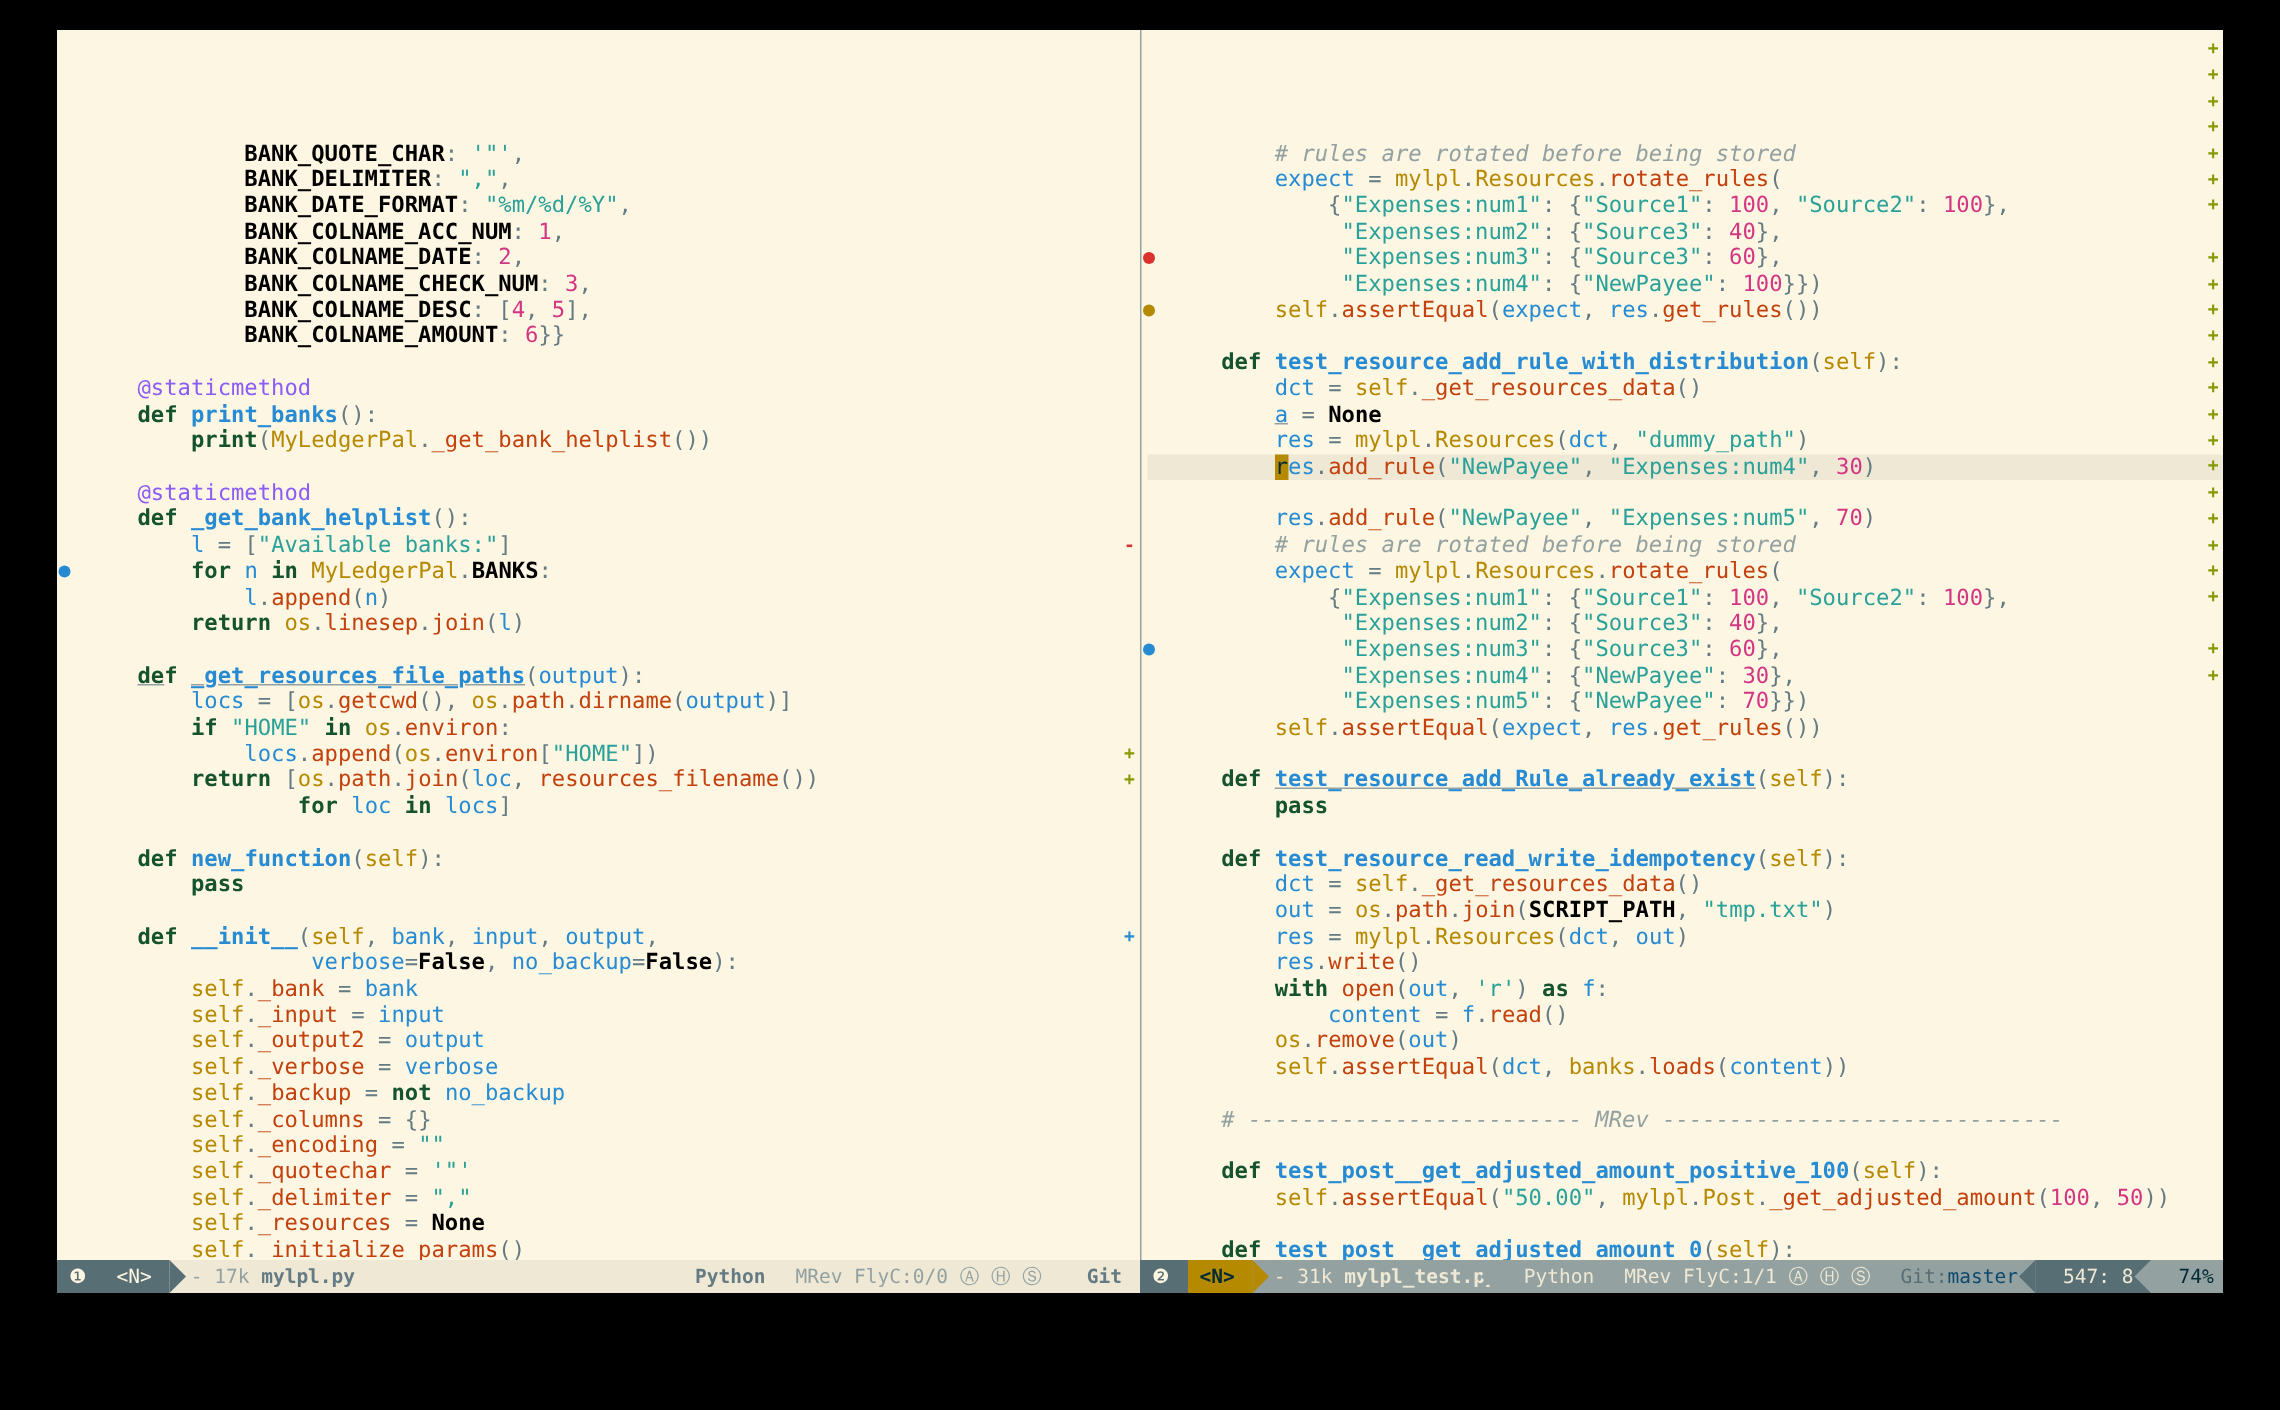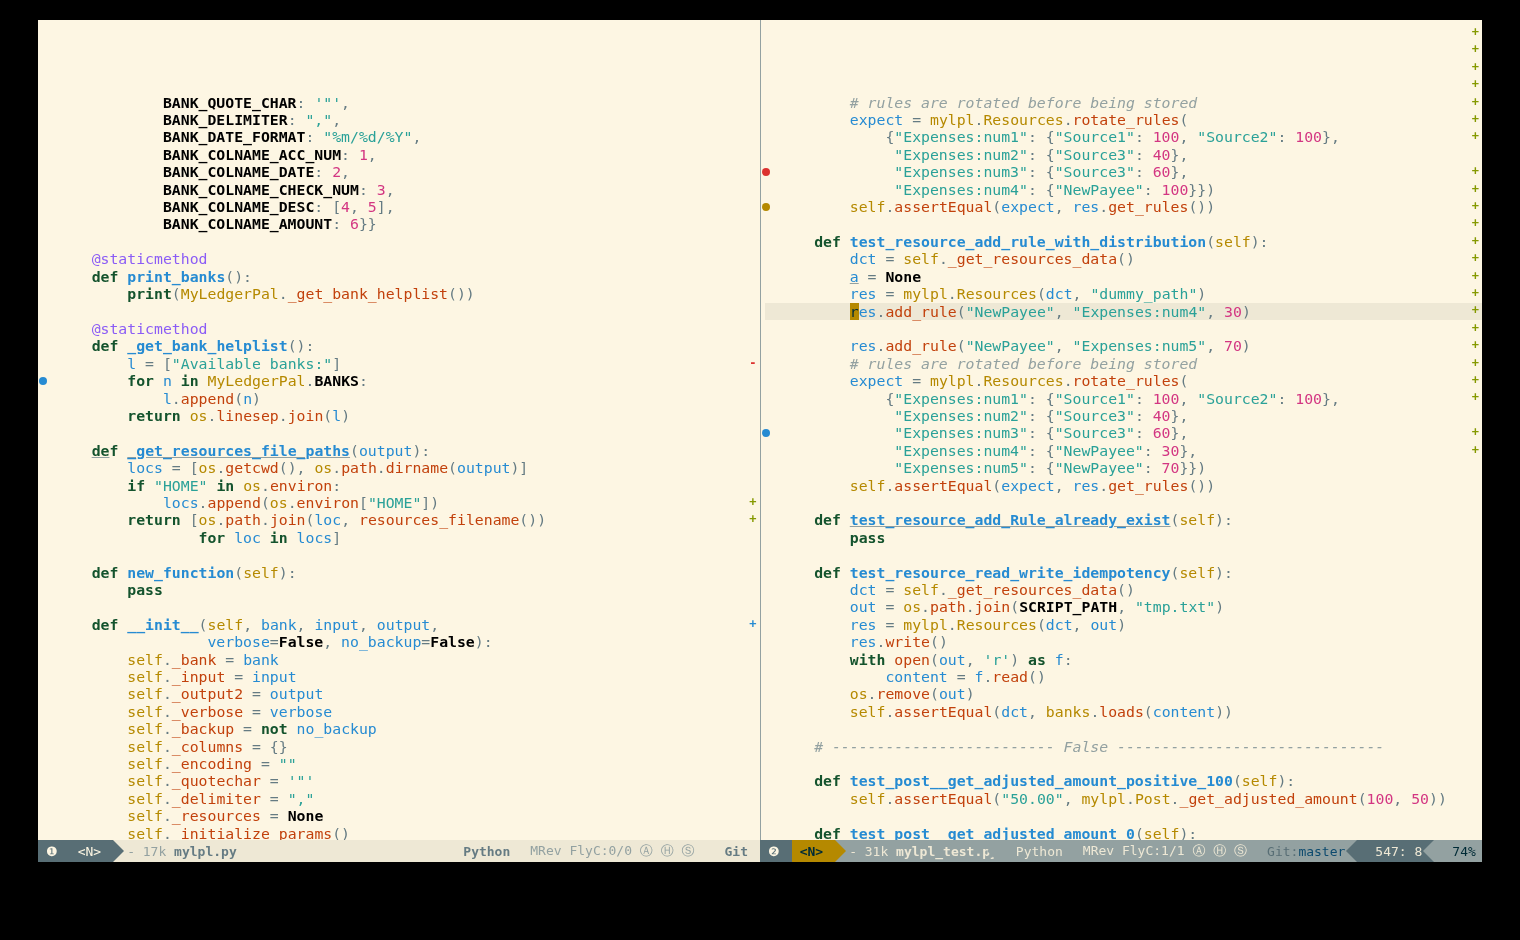--- a/index.html
+++ b/index.html
@@ -138,21 +138,21 @@
     <span class="tok-kw">def</span> <span class="tok-fn">test_resource_read_write_idempotency</span>(<span class="tok-self">self</span>):
         <span class="tok-var">dct</span> = <span class="tok-self">self</span>.<span class="tok-attr">_get_resources_data</span>()
         <span class="tok-var">out</span> = <span class="tok-builtin">os</span>.<span class="tok-attr">path</span>.<span class="tok-attr">join</span>(<span class="tok-const">SCRIPT_PATH</span>, <span class="tok-str">"tmp.txt"</span>)
         <span class="tok-var">res</span> = <span class="tok-builtin">mylpl</span>.<span class="tok-builtin">Resources</span>(<span class="tok-var">dct</span>, <span class="tok-var">out</span>)
         <span class="tok-var">res</span>.<span class="tok-attr">write</span>()
         <span class="tok-kw">with</span> <span class="tok-attr">open</span>(<span class="tok-var">out</span>, <span class="tok-str">'r'</span>) <span class="tok-kw">as</span> <span class="tok-var">f</span>:
             <span class="tok-var">content</span> = <span class="tok-var">f</span>.<span class="tok-attr">read</span>()
         <span class="tok-builtin">os</span>.<span class="tok-attr">remove</span>(<span class="tok-var">out</span>)
         <span class="tok-self">self</span>.<span class="tok-attr">assertEqual</span>(<span class="tok-var">dct</span>, <span class="tok-builtin">banks</span>.<span class="tok-attr">loads</span>(<span class="tok-var">content</span>))
 
-    <span class="tok-cmt"># ------------------------- False ------------------------------</span>
+    <span class="tok-cmt"># ------------------------- MRev ------------------------------</span>
 
     <span class="tok-kw">def</span> <span class="tok-fn">test_post__get_adjusted_amount_positive_100</span>(<span class="tok-self">self</span>):
         <span class="tok-self">self</span>.<span class="tok-attr">assertEqual</span>(<span class="tok-str">"50.00"</span>, <span class="tok-builtin">mylpl</span>.<span class="tok-builtin">Post</span>.<span class="tok-attr">_get_adjusted_amount</span>(<span class="tok-num">100</span>, <span class="tok-num">50</span>))
 
     <span class="tok-kw">def</span> <span class="tok-fn">test_post__get_adjusted_amount_0</span>(<span class="tok-self">self</span>):
         .(, ..(, ))
 
      ():
         .(, ..(-, ))</div>
       </div>

